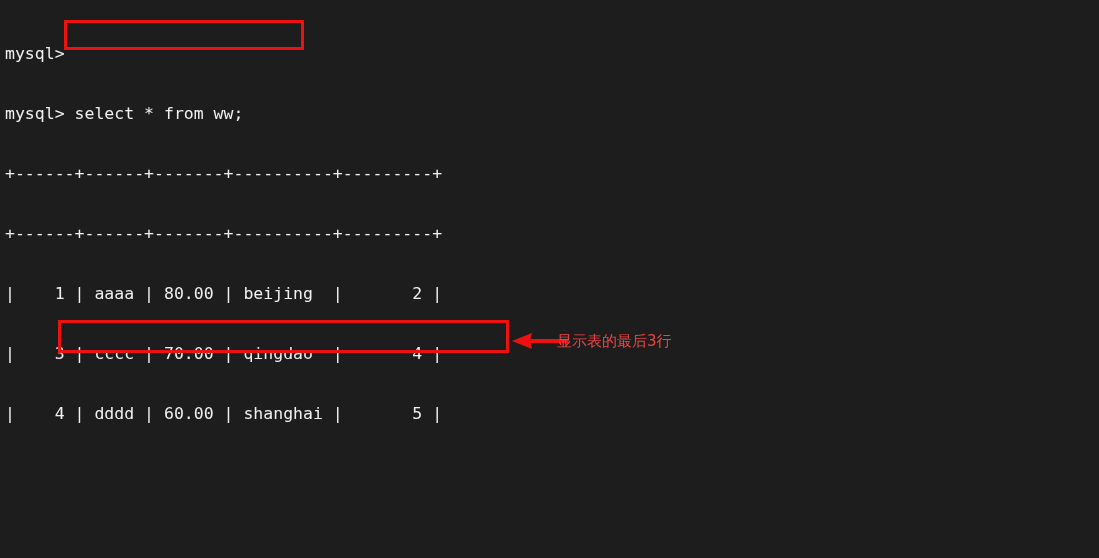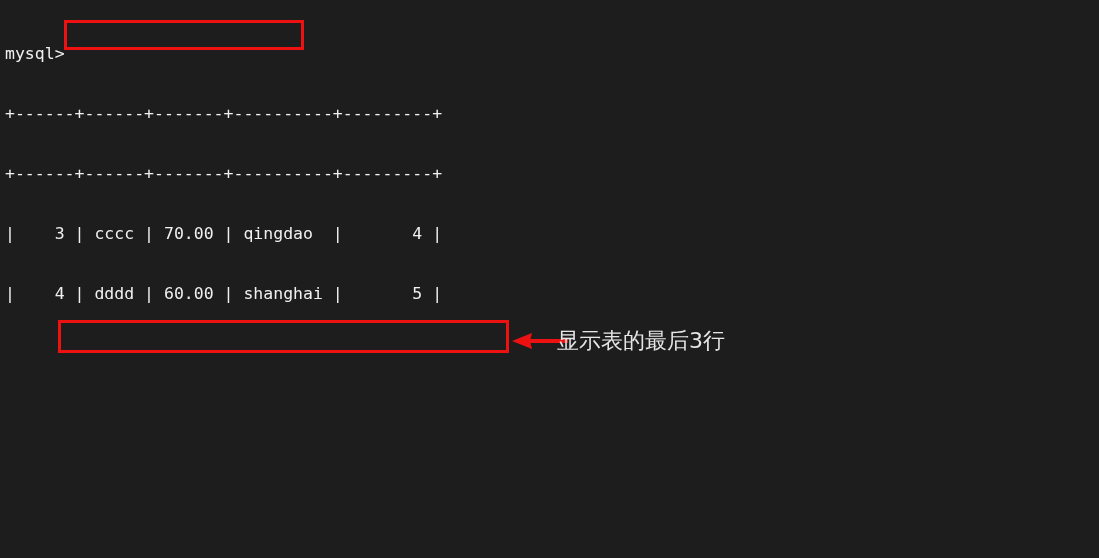--- a/index.html
+++ b/index.html
@@ -55,37 +55,39 @@
     left: 510px;
     top: 330px;
     width: 60px;
     height: 22px;
     pointer-events: none;
   }
   #annot-text {
     position: absolute;
     left: 557px;
     top: 331px;
-    color: #e5e5e5;
+    color: #ef4444;
     font-family: "DejaVu Sans", "Liberation Sans", sans-serif;
-    font-size: 22px;
+    font-size: 15px;
     line-height: 20px;
     white-space: pre;
     text-align: right;
   }
 </style>
 </head>
 <body>
 
 <div id="terminal">
 
   <div class="term-lines">
     <div class="line">mysql&gt;</div>
+    <div class="line">mysql&gt; select * from ww;</div>
     <div class="line">+------+------+-------+----------+---------+</div>
     <div class="line">+------+------+-------+----------+---------+</div>
+    <div class="line">|    1 | aaaa | 80.00 | beijing  |       2 |</div>
     <div class="line">|    3 | cccc | 70.00 | qingdao  |       4 |</div>
     <div class="line">|    4 | dddd | 60.00 | shanghai |       5 |</div>
     
     
     
     
     
     
     
     

